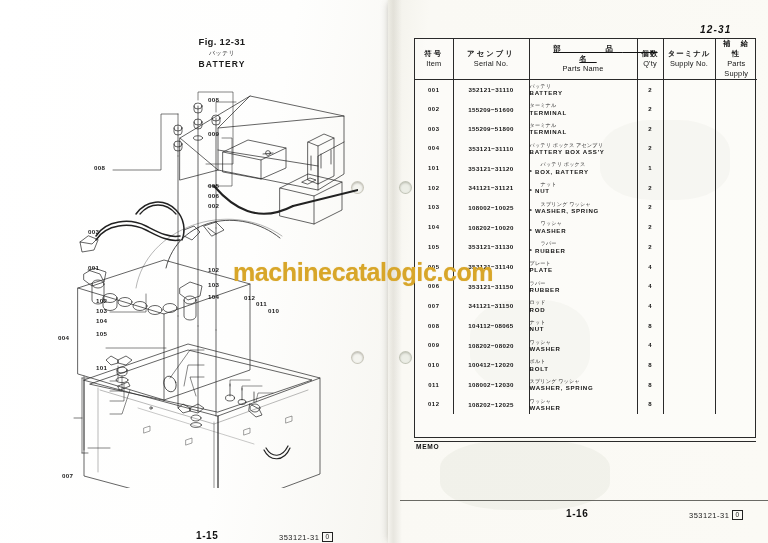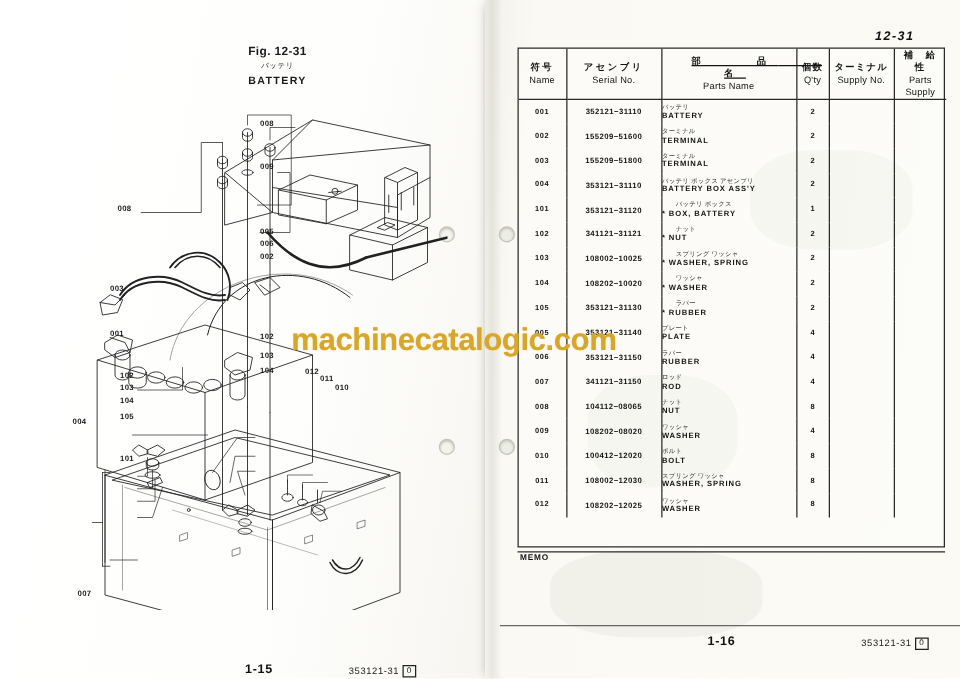--- a/index.html
+++ b/index.html
@@ -536,21 +536,21 @@
         <col style="width:76px">
         <col style="width:108px">
         <col style="width:26px">
         <col style="width:52px">
         <col style="width:42px">
       </colgroup>
       <thead>
         <tr>
           <th>
             <span class="th-jp">符号</span>
-            <span class="th-en">Name</span>
+            <span class="th-en">Item</span>
           </th>
           <th>
             <span class="th-jp">アセンブリ</span>
             <span class="th-en">Serial No.</span>
           </th>
           <th>
             <span class="th-jp th-name-jp">部　　品　　名</span>
             <span class="th-en th-name-en">Parts        Name</span>
           </th>
           <th>

